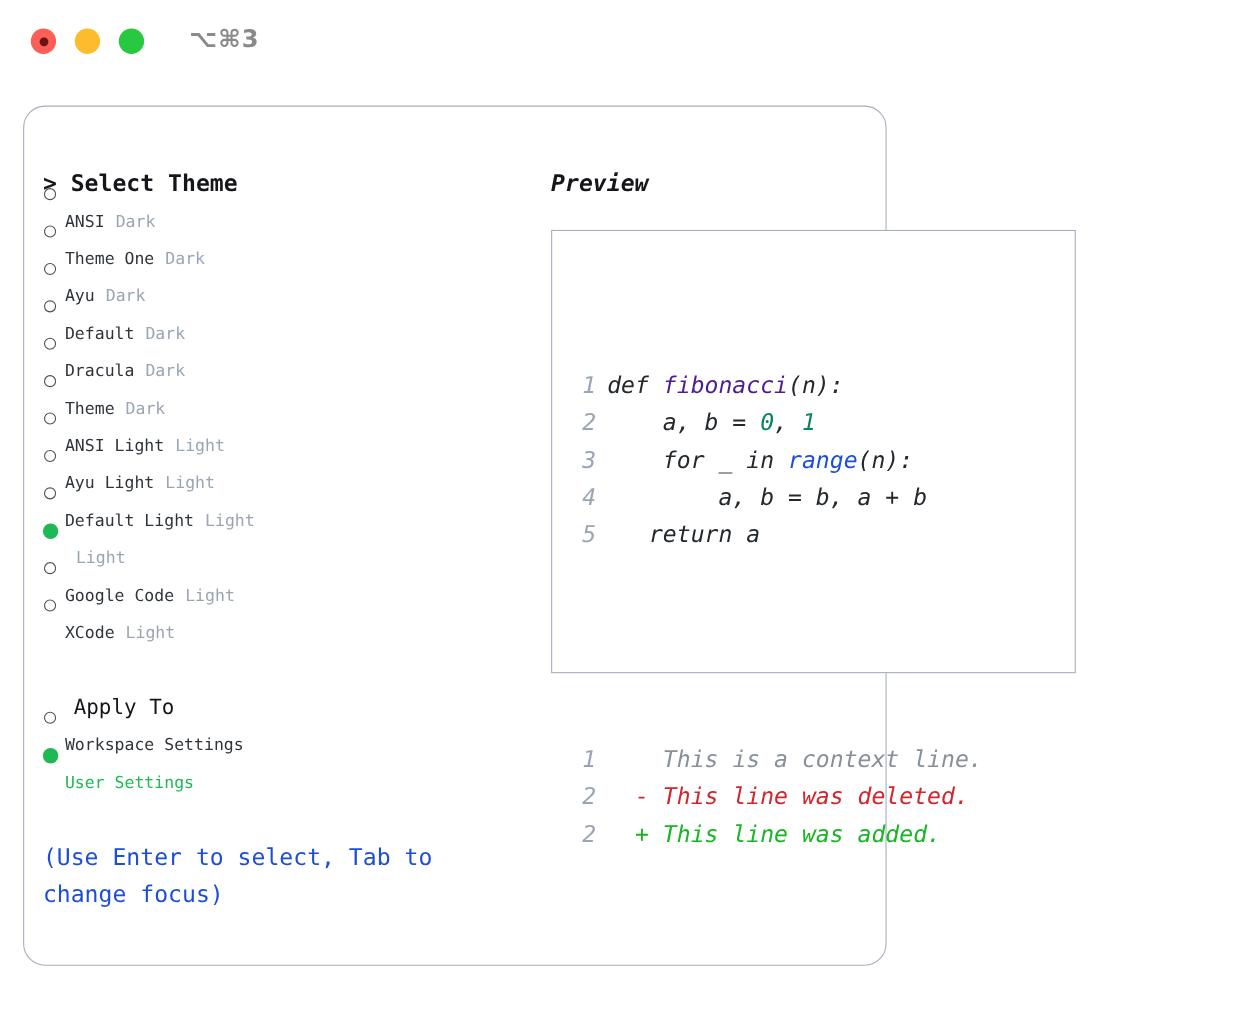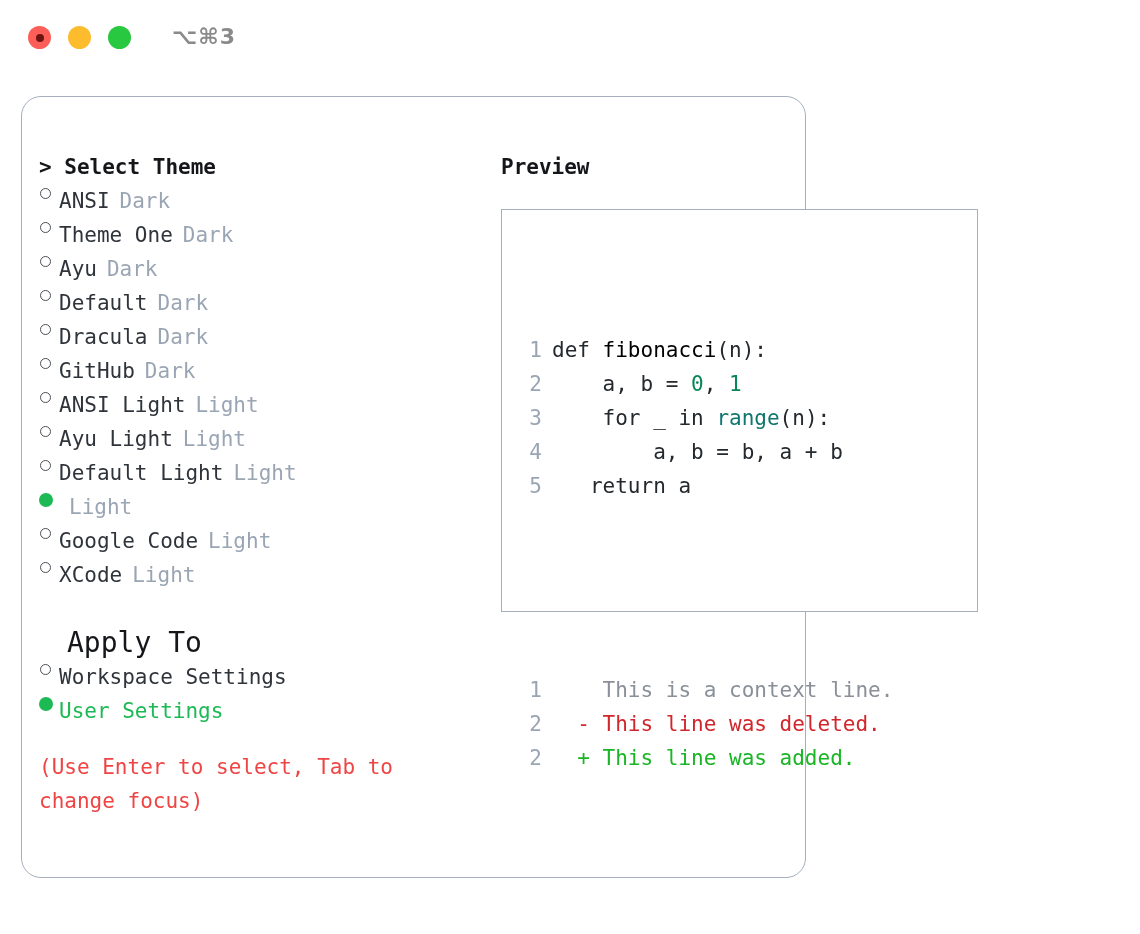--- a/index.html
+++ b/index.html
@@ -101,23 +101,23 @@
   .list-header {
     font-size: 21px;
     font-weight: 700;
     color: #14161a;
     line-height: 34px;
     white-space: pre;
   }
 
   .opt-row {
     display: flex;
-    align-items: center;
-    line-height: 34px;
-    font-size: 21px;
+    align-items: flex-start;
+    line-height: 34px;
+    font-size: 15px;
     white-space: pre;
   }
   .bullet {
     display: inline-block;
     width: 20px;
     flex: 0 0 20px;
     position: relative;
     color: #3a3f47;
   }
   .bullet .ring {
@@ -147,42 +147,43 @@
     color: #1db954;
   }
   .opt-tag {
     color: #9aa5b4;
     padding-left: 10px;
   }
 
   .section-spacer { height: 34px; }
 
   .group-title {
-    font-size: 28px;
+    font-size: 19px;
     color: #14161a;
     line-height: 34px;
     padding-left: 28px;
     white-space: pre;
   }
 
   .hint {
-    margin-top: 22px;
-    font-size: 21px;
-    line-height: 34px;
-    color: #ef4444;
+    margin-top: 34px;
+    font-size: 21px;
+    line-height: 34px;
+    color: #1d4ed8;
     width: 400px;
     white-space: pre-wrap;
   }
 
   
   .right-col {
     position: absolute;
     left: 479px;
     top: 53px;
     width: 490px;
+    font-style: italic;
   }
 
   .preview-title {
     font-size: 21px;
     font-weight: 700;
     color: #14161a;
     line-height: 34px;
   }
 
   .preview-box {
@@ -206,23 +207,23 @@
   .code-line { white-space: pre; }
   .ln {
     color: #9aa5b4;
     display: inline-block;
     width: 22px;
     text-align: right;
     margin-right: 10px;
   }
   .tok-plain { color: #24292e; }
   .tok-kw    { color: #24292e; }
-  .tok-fn    { color: #000000; }
+  .tok-fn    { color: #4c1d95; }
   .tok-num   { color: #098658; }
-  .tok-call  { color: #0f766e; }
+  .tok-call  { color: #1d4ed8; }
 
   .blank-line { height: 34px; }
 
   .diff-ctx { color: #8a9099; text-align: right; }
   .diff-del { color: #d1262c; }
   .diff-add { color: #18b524; }
 </style>
 </head>
 <body>
 
@@ -243,21 +244,21 @@
       <div class="left-col">
 
         <div class="list-header">&gt; Select Theme</div>
 
         <div id="theme-list">
             <div class="opt-row"><span class="bullet"><span class="ring"></span></span><span class="opt-label">ANSI</span><span class="opt-tag">Dark</span></div>
             <div class="opt-row"><span class="bullet"><span class="ring"></span></span><span class="opt-label">Theme One</span><span class="opt-tag">Dark</span></div>
             <div class="opt-row"><span class="bullet"><span class="ring"></span></span><span class="opt-label">Ayu</span><span class="opt-tag">Dark</span></div>
             <div class="opt-row"><span class="bullet"><span class="ring"></span></span><span class="opt-label">Default</span><span class="opt-tag">Dark</span></div>
             <div class="opt-row"><span class="bullet"><span class="ring"></span></span><span class="opt-label">Dracula</span><span class="opt-tag">Dark</span></div>
-            <div class="opt-row"><span class="bullet"><span class="ring"></span></span><span class="opt-label">GitHub</span><span class="opt-tag">Dark</span></div>
+            <div class="opt-row"><span class="bullet"><span class="ring"></span></span><span class="opt-label">Theme</span><span class="opt-tag">Dark</span></div>
             <div class="opt-row"><span class="bullet"><span class="ring"></span></span><span class="opt-label">ANSI Light</span><span class="opt-tag">Light</span></div>
             <div class="opt-row"><span class="bullet"><span class="ring"></span></span><span class="opt-label">Ayu Light</span><span class="opt-tag">Light</span></div>
             <div class="opt-row"><span class="bullet"><span class="ring"></span></span><span class="opt-label">Default Light</span><span class="opt-tag">Light</span></div>
             <div class="opt-row selected"><span class="bullet"><span class="dot"></span></span><span class="opt-tag">Light</span></div>
             <div class="opt-row"><span class="bullet"><span class="ring"></span></span><span class="opt-label">Google Code</span><span class="opt-tag">Light</span></div>
             <div class="opt-row"><span class="bullet"><span class="ring"></span></span><span class="opt-label">XCode</span><span class="opt-tag">Light</span></div>
           </div>
 
         <div class="section-spacer"></div>
 

